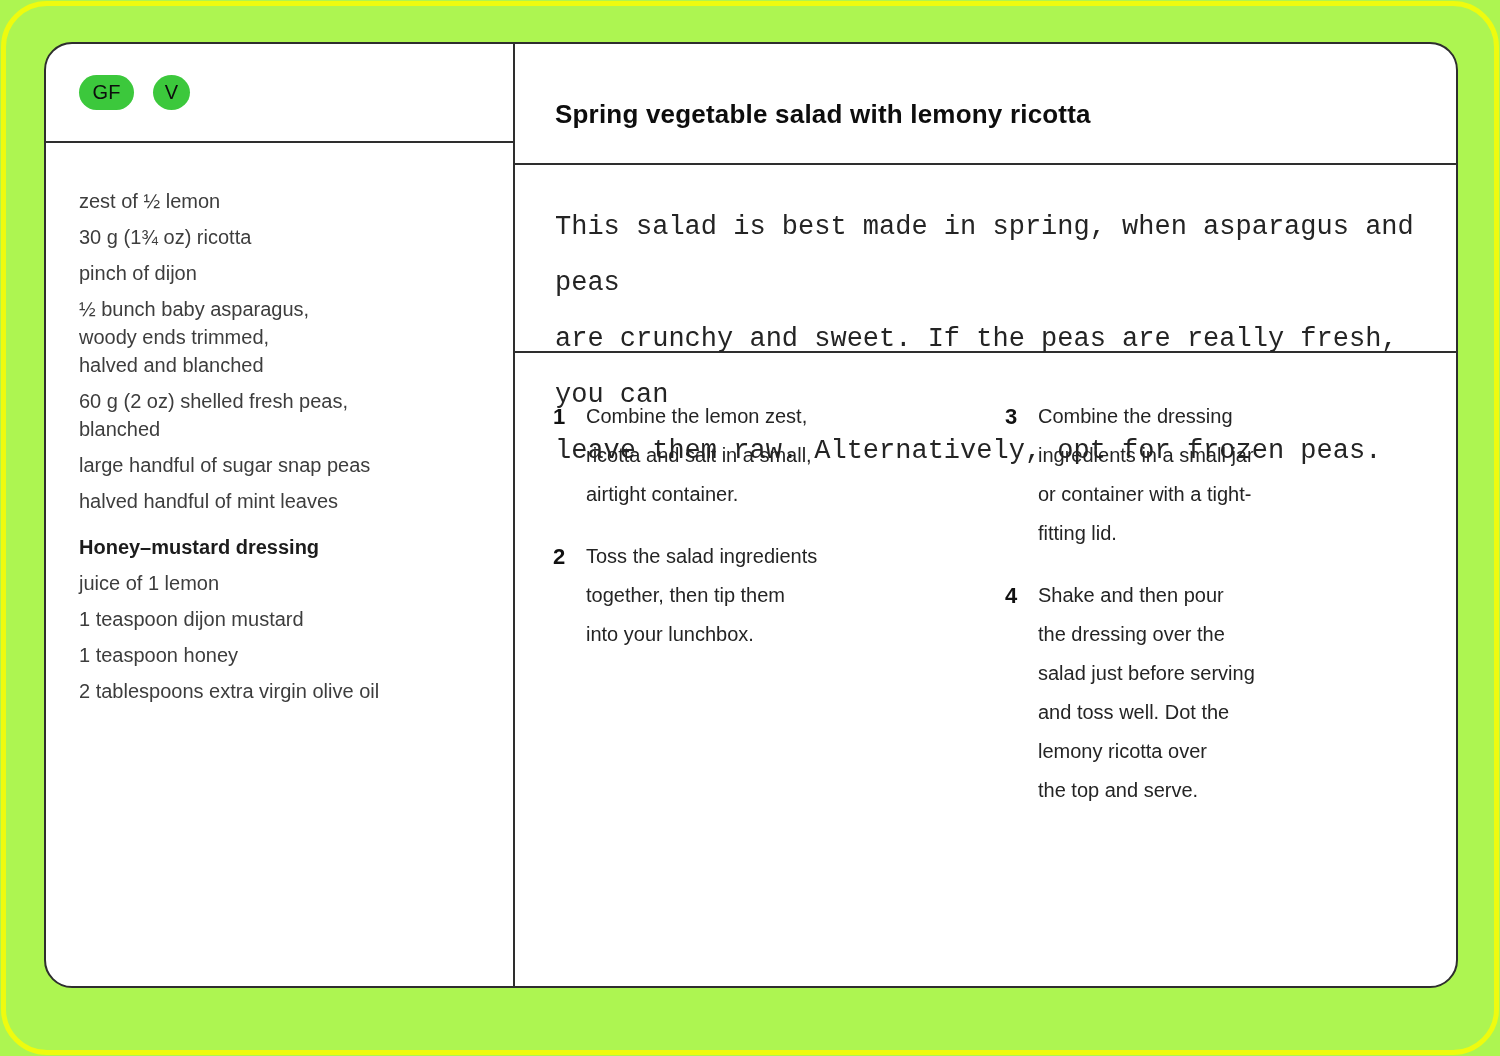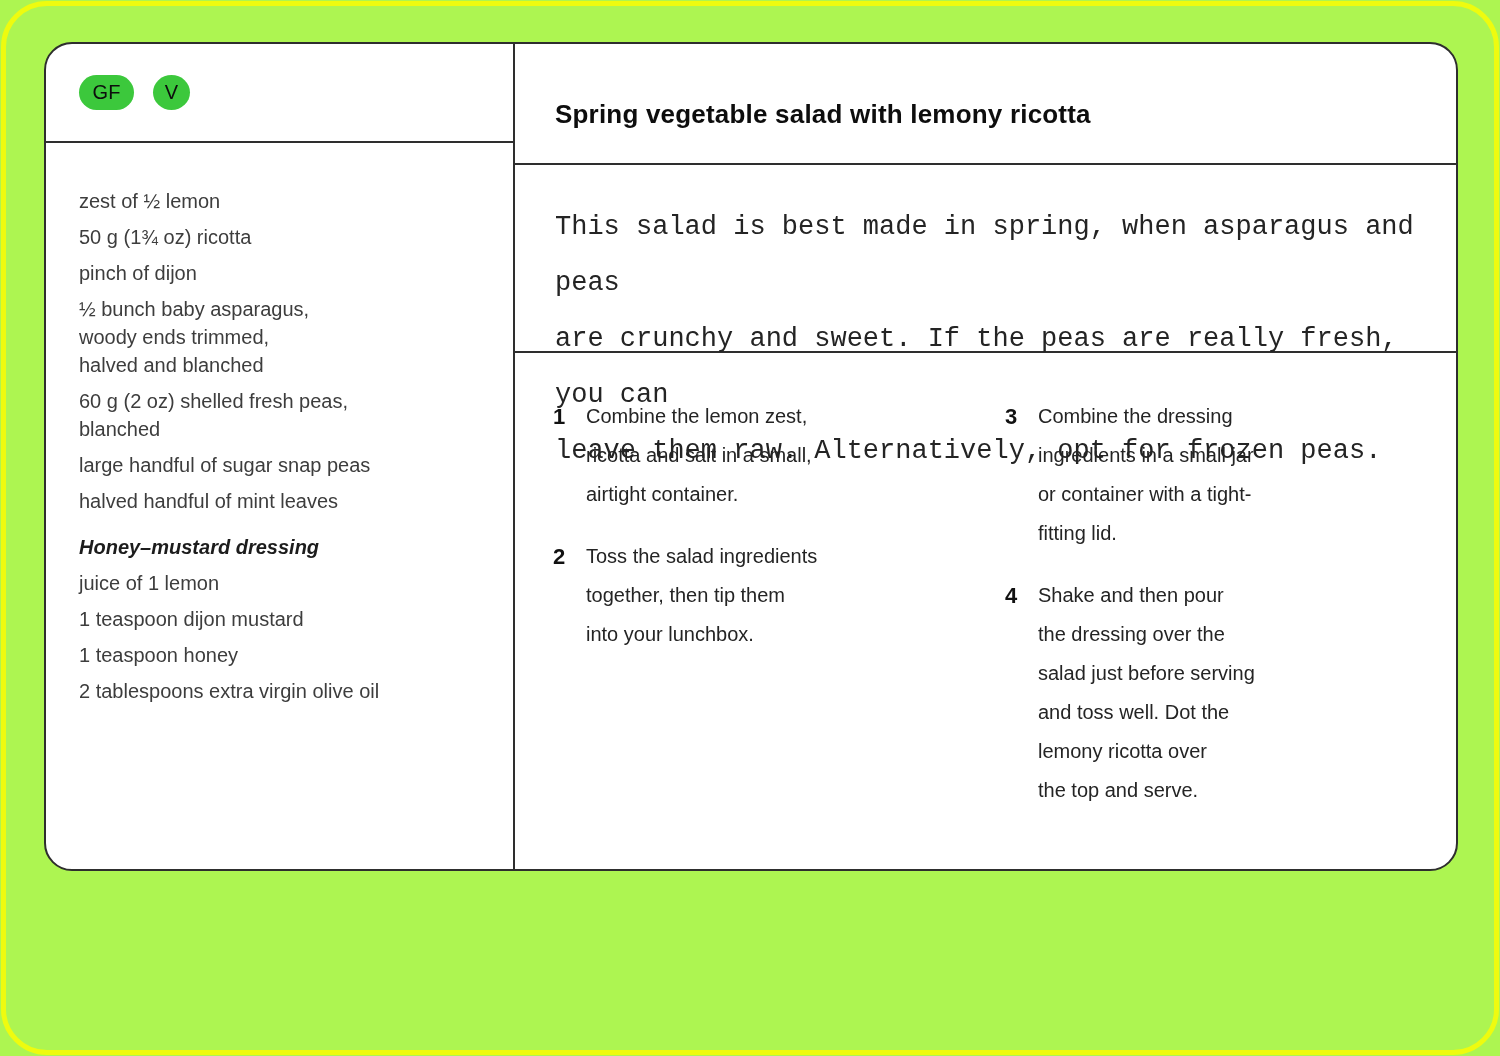--- a/index.html
+++ b/index.html
@@ -25,21 +25,21 @@
     border: 5px solid var(--edge-yellow, #eefb0f);
     border-radius: 46px;
     pointer-events: none;
     box-sizing: border-box;
   }
   .card {
     position: absolute;
     left: 44px;
     top: 42px;
     width: 1414px;
-    height: 829px;
+    height: 946px;
     box-sizing: border-box;
     background: #ffffff;
     border: 2px solid var(--line, #2e2e2e);
     border-radius: 28px;
     overflow: hidden;
     display: grid;
     grid-template-columns: 469px 1fr;
   }
   .col-left {
     border-right: 2px solid var(--line, #2e2e2e);
@@ -90,21 +90,20 @@
     font-size: 20px;
     line-height: 28px;
     white-space: pre-line;
   }
   .ing-subheading {
     margin: 18px 0 8px 0;
     font-size: 20px;
     line-height: 28px;
     font-weight: 700;
     color: #1c1c1c;
-    font-style: italic;
   }
 
   .description-section {
     height: 188px;
     flex: 0 0 188px;
     border-bottom: 2px solid var(--line, #2e2e2e);
     box-sizing: border-box;
     padding: 34px 40px 0 40px;
   }
   .description {
@@ -154,21 +153,21 @@
   <div class="card">
 
     <div class="col-left">
       <div class="header-cell header-left">
         <span class="badge pill">GF</span>
         <span class="badge round">V</span>
       </div>
 
       <div class="ingredients">
         <p class="ing">zest of ½ lemon</p>
-        <p class="ing">50 g (1¾ oz) ricotta</p>
+        <p class="ing">30 g (1¾ oz) ricotta</p>
         <p class="ing">pinch of dijon</p>
         <p class="ing">½ bunch baby asparagus,
 woody ends trimmed,
 halved and blanched</p>
         <p class="ing">60 g (2 oz) shelled fresh peas,
 blanched</p>
         <p class="ing">large handful of sugar snap peas</p>
         <p class="ing">halved handful of mint leaves</p>
 
         <p class="ing-subheading">Honey–mustard dressing</p>

